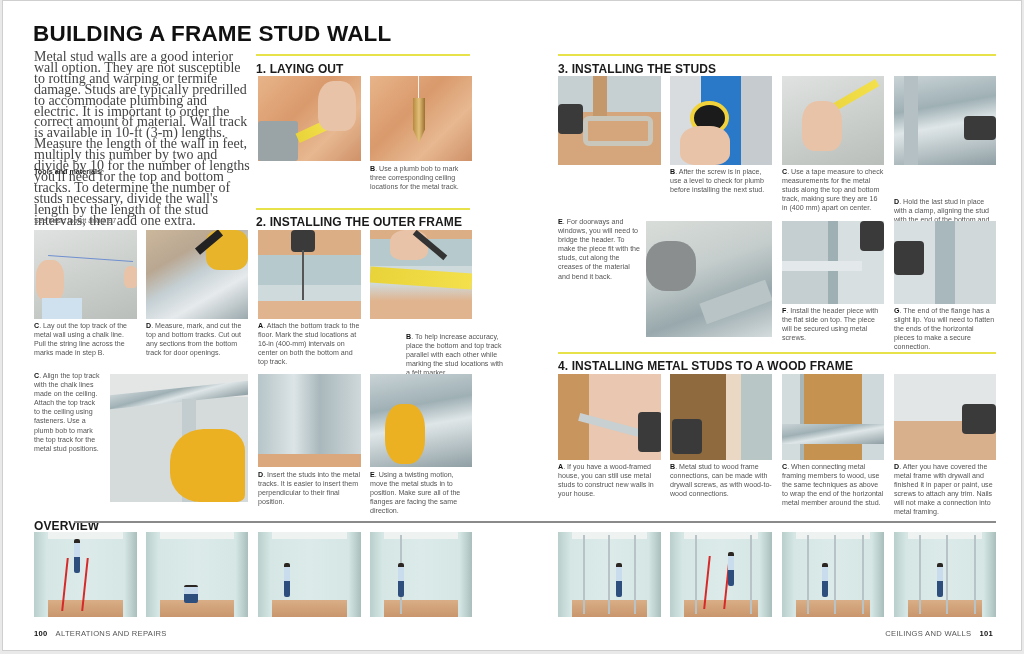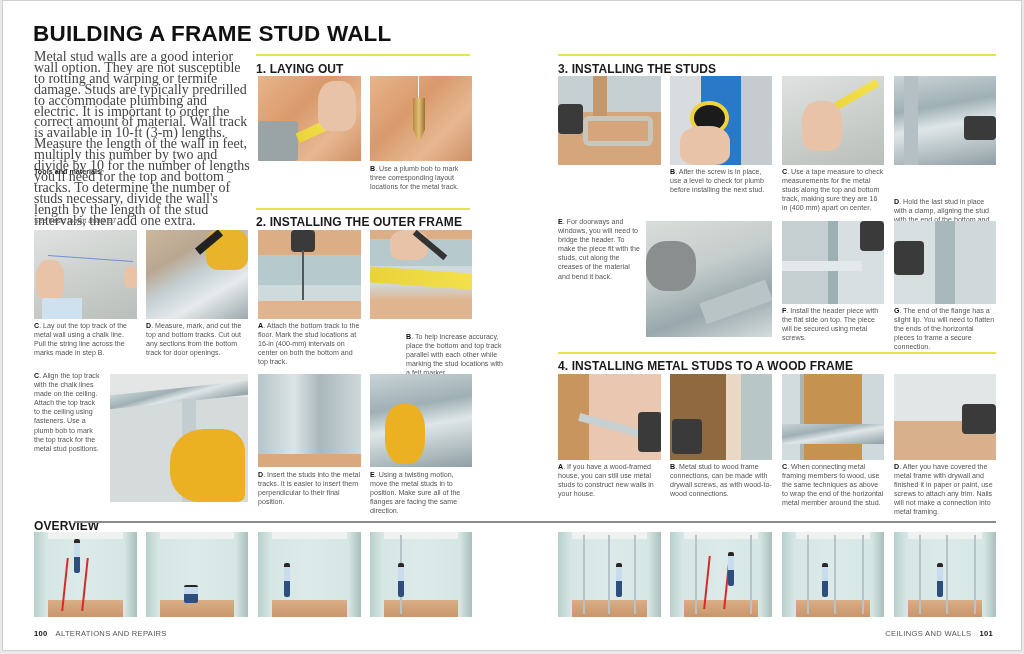--- a/index.html
+++ b/index.html
@@ -51,21 +51,21 @@
   <div class="abs photo wood" style="left:255px;top:75px;width:103px;height:85px;">
     <div class="abs" style="left:0;top:45px;width:40px;height:40px;background:#9aa3a6;border-radius:3px;"></div>
     <div class="abs yellowtape" style="left:38px;top:50px;width:35px;height:10px;transform:rotate(-25deg);"></div>
     <div class="hand" style="left:60px;top:5px;width:38px;height:50px;"></div>
   </div>
 
   <div class="abs photo wood" style="left:367px;top:75px;width:102px;height:85px;">
     <div class="abs" style="left:48px;top:0;width:1px;height:25px;background:#f4f4f4;"></div>
     <div class="abs" style="left:43px;top:22px;width:12px;height:45px;background:linear-gradient(90deg,#b58a3e,#e3c07a,#9a7030);clip-path:polygon(0 0,100% 0,100% 70%,50% 100%,0 70%);"></div>
   </div>
-  <div class="abs cap" style="left:367px;top:164px;width:102px;"><b>B</b><span>. Use a plumb bob to mark three corresponding layout locations for the metal track.</span></div>
+  <div class="abs cap" style="left:367px;top:164px;width:102px;"><b>B</b><span>. Use a plumb bob to mark three corresponding ceiling locations for the metal track.</span></div>
 
   <div class="abs photo wall" style="left:31px;top:229px;width:103px;height:89px;">
     <div class="abs" style="left:14px;top:28px;width:85px;height:1px;background:#6f8fcf;transform:rotate(4deg);"></div>
     <div class="hand" style="left:2px;top:30px;width:28px;height:40px;"></div>
     <div class="hand" style="left:90px;top:36px;width:14px;height:22px;"></div>
     <div class="abs" style="left:8px;top:68px;width:40px;height:21px;background:#cfe0ee;"></div>
   </div>
   <div class="abs cap" style="left:31px;top:321px;width:103px;"><b>C</b><span>. Lay out the top track of the metal wall using a chalk line. Pull the string line across the marks made in step B.</span></div>
 
   <div class="abs photo metal" style="left:143px;top:229px;width:102px;height:89px;background:linear-gradient(150deg,#cbb79b 0%,#b9a792 30%,#c5d0d4 50%,#e6eaec 70%,#9ba9ad 100%);">
@@ -142,21 +142,21 @@
 
   <div class="abs photo metal" style="left:779px;top:220px;width:102px;height:83px;background:linear-gradient(90deg,#c5ced0 0 45%,#9fb0b5 45% 55%,#d8dfe0 55%);">
     <div class="abs" style="left:0;top:40px;width:80px;height:10px;background:#e3e8ea;"></div>
     <div class="drill" style="left:78px;top:0;width:24px;height:30px;"></div>
   </div>
   <div class="abs cap" style="left:779px;top:306px;width:102px;"><b>F</b><span>. Install the header piece with the flat side on top. The piece will be secured using metal screws.</span></div>
 
   <div class="abs photo metal" style="left:891px;top:220px;width:102px;height:83px;background:linear-gradient(90deg,#d8dfe0 0 40%,#a8b8bc 40% 60%,#d0d8da 60%);">
     <div class="drill" style="left:0;top:20px;width:30px;height:34px;"></div>
   </div>
-  <div class="abs cap" style="left:891px;top:306px;width:102px;"><b>G</b><span>. The end of the flange has a slight lip. You will need to flatten the ends of the horizontal pieces to frame a secure connection.</span></div>
+  <div class="abs cap" style="left:891px;top:306px;width:102px;"><b>G</b><span>. The end of the flange has a slight lip. You will need to flatten the ends of the horizontal pieces to make a secure connection.</span></div>
 
   <div class="abs rule" style="left:555px;top:351px;width:438px;"></div>
   <div class="abs sec-h" style="left:555px;top:358px;">4. INSTALLING METAL STUDS TO A WOOD FRAME</div>
 
   <div class="abs photo wood" style="left:555px;top:373px;width:103px;height:86px;background:linear-gradient(90deg,#c9955e 0 30%,#e9c7b0 30% 100%);">
     <div class="abs" style="left:20px;top:48px;width:70px;height:8px;background:#c9d0d2;transform:rotate(15deg);"></div>
     <div class="drill" style="left:80px;top:38px;width:24px;height:40px;"></div>
   </div>
   <div class="abs cap" style="left:555px;top:462px;width:103px;"><b>A</b><span>. If you have a wood-framed house, you can still use metal studs to construct new walls in your house.</span></div>
 

